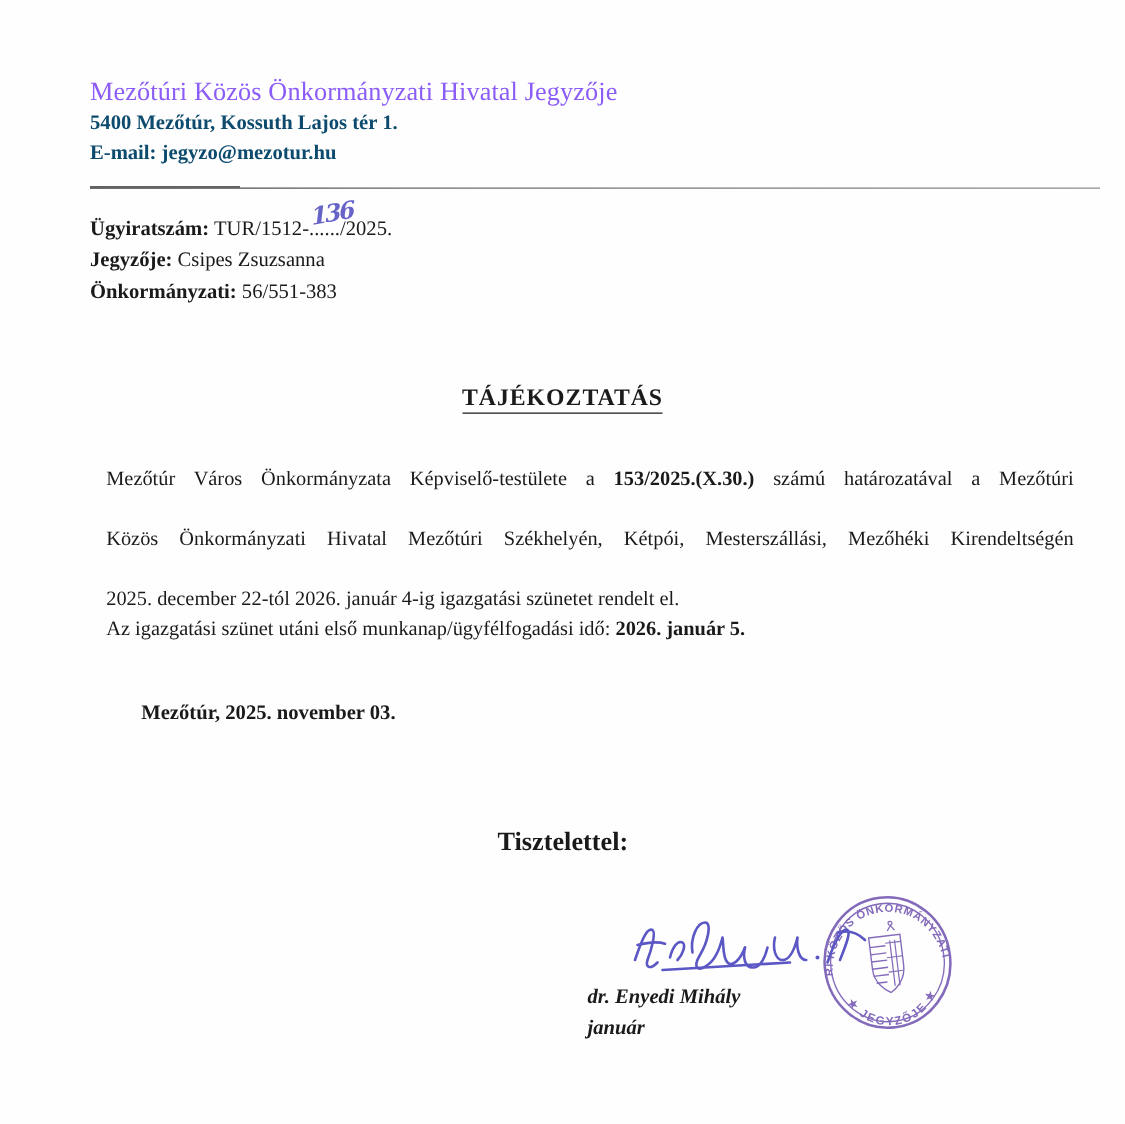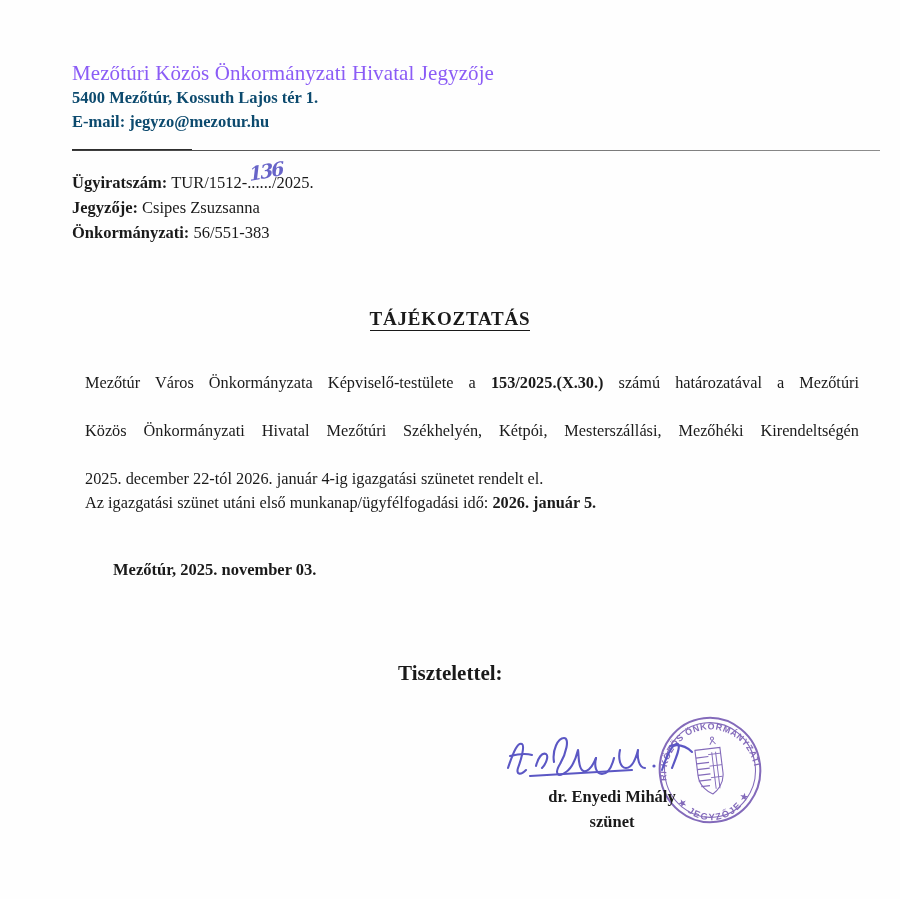--- a/index.html
+++ b/index.html
@@ -171,28 +171,29 @@
   
   .sig-area {
     position: absolute;
     left: 470px;
     top: 690px;
     width: 360px;
     height: 180px;
   }
   .sig-name {
     position: absolute;
-    left: 17px;
+    left: 0;
     top: 95px;
     width: 250px;
-    text-align: center;
+    text-align: left;
     font-size: 16.5px;
     font-weight: bold;
     line-height: 1.5;
     z-index: 3;
+    font-style: italic;
   }
   .handwritten-sig {
     position: absolute;
     left: 32px;
     top: 38px;
     width: 200px;
     height: 62px;
     z-index: 2;
     pointer-events: none;
   }
@@ -298,17 +299,17 @@
         <path d="M 118,22 C 116,30 118,40 124,40 C 130,40 134,30 136,22 C 135,30 137,40 143,40"></path>
         <circle cx="152" cy="38" r="1.6" fill="#5b57c4" stroke="none"></circle>
         <path d="M 160,42 C 166,24 172,14 176,16 C 179,18 174,30 170,40"></path>
         <path d="M 168,18 C 176,16 184,18 190,24"></path>
         <path d="M 28,48 C 60,46 96,44 130,42"></path>
       </g>
     </svg>
 
     <div class="sig-name">
       <div>dr. Enyedi Mihály</div>
-      <div>szünet</div>
+      <div>január</div>
     </div>
   </div>
 
 </div>
 
 </body></html>

